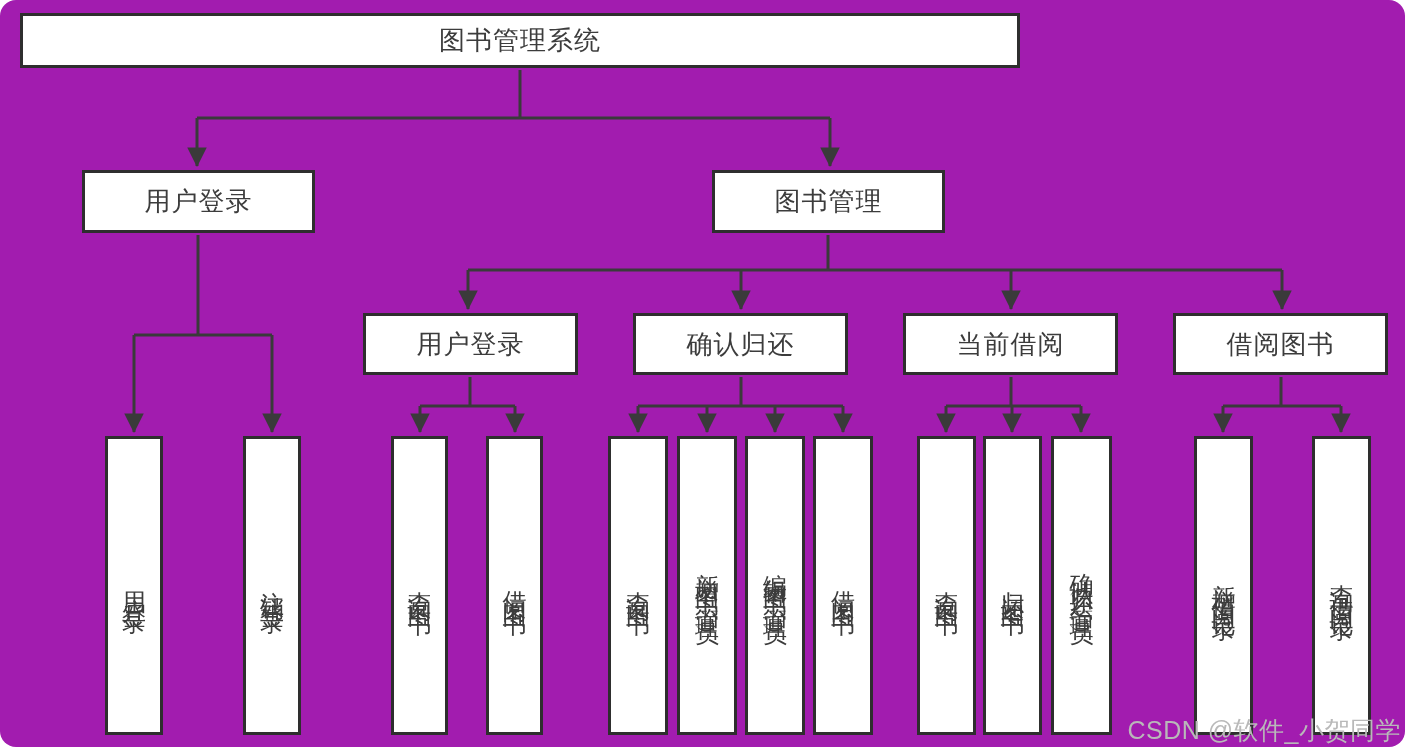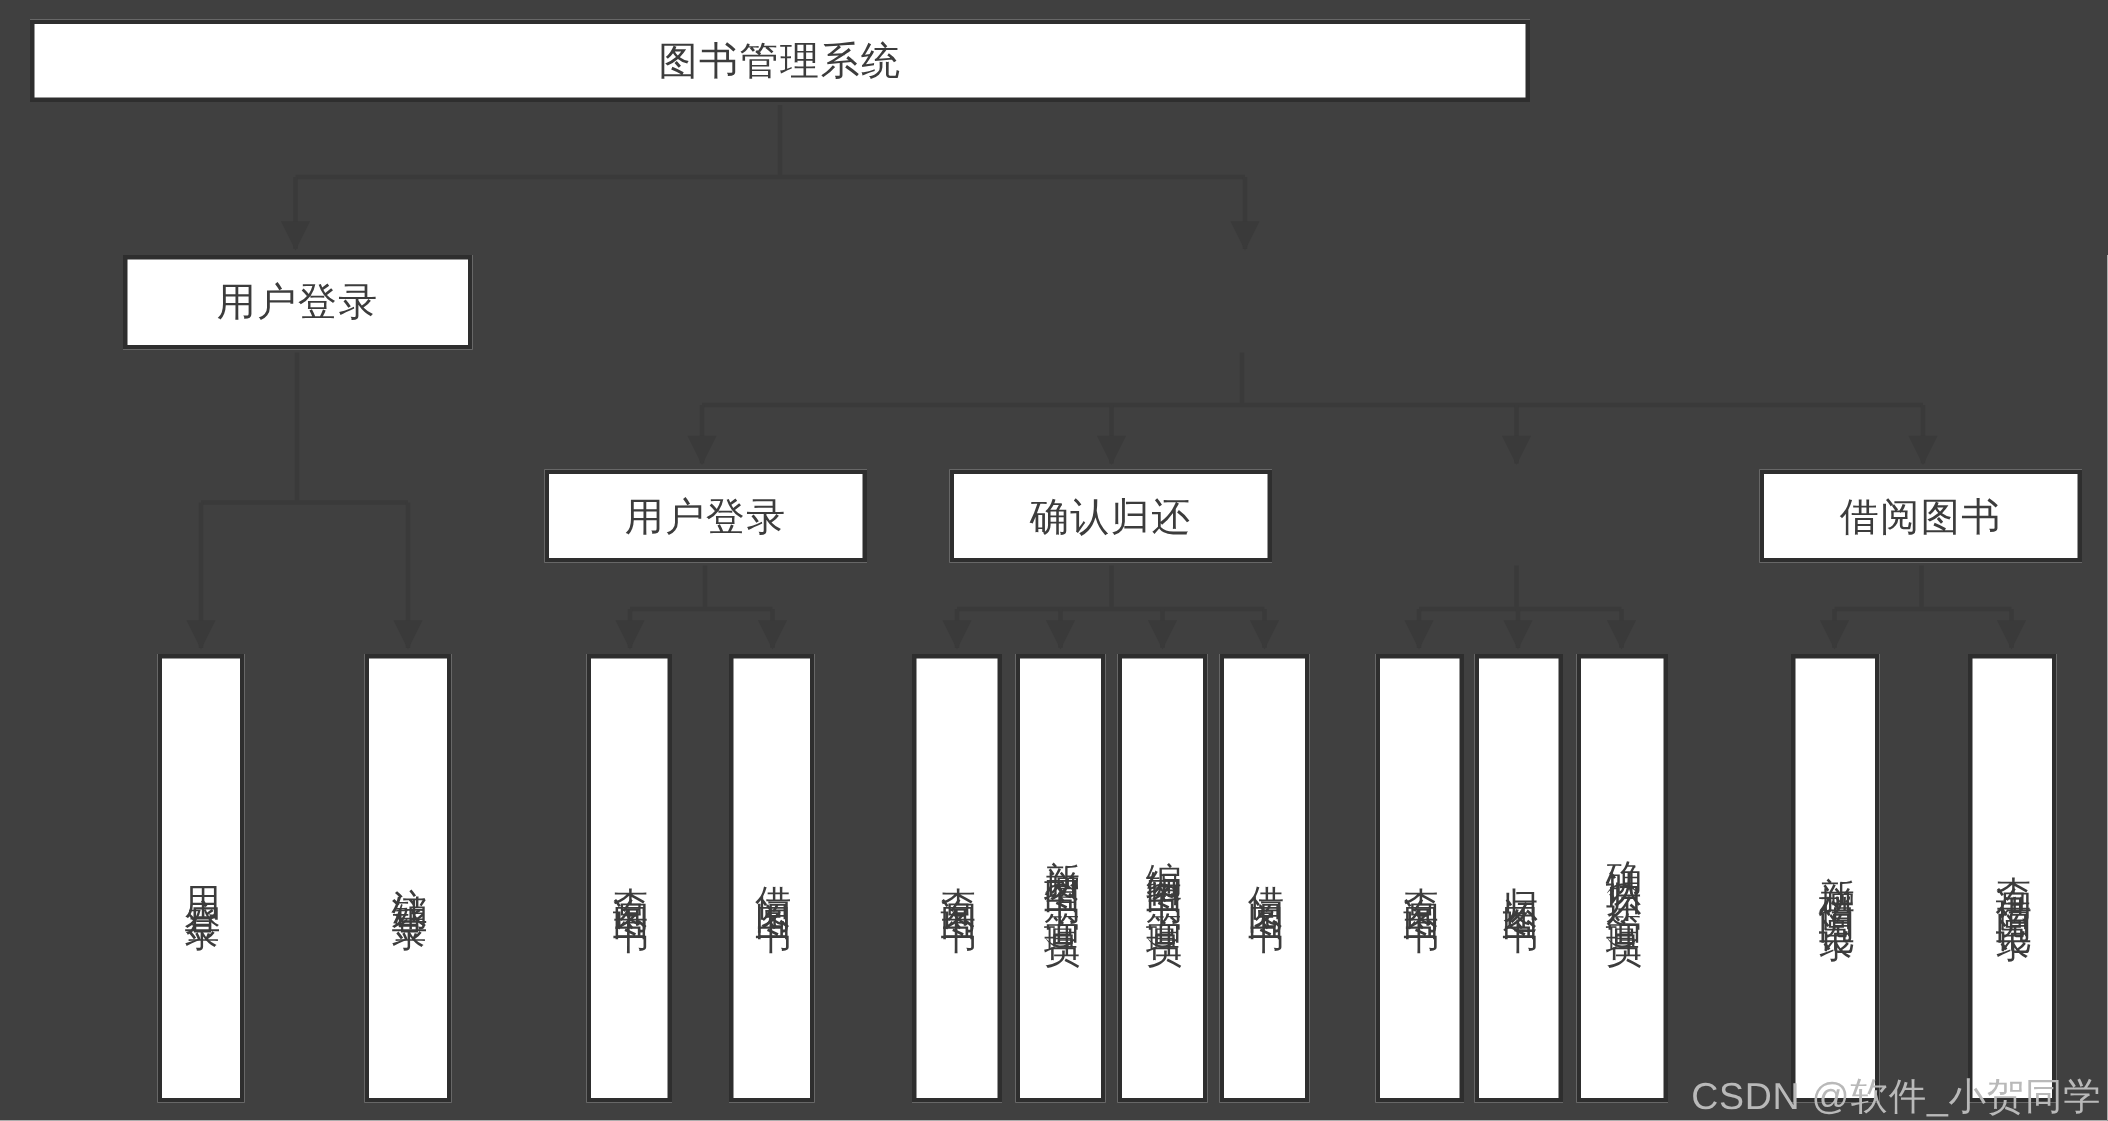--- a/index.html
+++ b/index.html
@@ -1,18 +1,19 @@
 <!DOCTYPE html>
 <html style="--line: #3a3a3a; --box-border: #2e2e2e; --text: #3c3c3c; --watermark: #b9b9b9;"><head>
 <meta charset="utf-8">
 <style>
   html,body{margin:0;padding:0;background:#ffffff;}
   .stage{
-    position:relative;width:1405px;height:747px;background:#404040;overflow:hidden;
+    position:relative;width:1405px;height:747px;background:#a21caf;overflow:hidden;
     font-family:"Liberation Sans",sans-serif;
+    border-radius:16px;
   }
   .connectors{position:absolute;left:0;top:0;}
   .connectors path{stroke:var(--line,#3a3a3a);stroke-width:3;fill:none;}
   .connectors marker path{fill:var(--line,#3a3a3a);stroke:none;}
   .box{
     position:absolute;box-sizing:border-box;
     border:3px solid var(--box-border,#2e2e2e);background:#ffffff;
     display:flex;align-items:center;justify-content:center;
     color:var(--text,#3c3c3c);
   }
@@ -64,23 +65,25 @@
     <path d="M946,406 V432" marker-end="url(#arw)"></path>
     <path d="M1012,406 V432" marker-end="url(#arw)"></path>
     <path d="M1081,406 V432" marker-end="url(#arw)"></path>
     <path d="M1223,406 V432" marker-end="url(#arw)"></path>
     <path d="M1341,406 V432" marker-end="url(#arw)"></path>
   </svg>
 
   <div class="box hbox" style="left:20px;top:13px;width:1000px;height:55px">图书管理系统</div>
 
   <div class="box hbox" style="left:82px;top:170px;width:233px;height:63px">用户登录</div>
+  <div class="box hbox" style="left:712px;top:170px;width:233px;height:63px">图书管理</div>
 
   <div class="box hbox" style="left:363px;top:313px;width:215px;height:62px">用户登录</div>
   <div class="box hbox" style="left:633px;top:313px;width:215px;height:62px">确认归还</div>
+  <div class="box hbox" style="left:903px;top:313px;width:215px;height:62px">当前借阅</div>
   <div class="box hbox" style="left:1173px;top:313px;width:215px;height:62px">借阅图书</div>
 
   <div class="box vbox" style="left:105px;top:436px;width:58px;height:299px">
     <span>用户登录</span>
   </div>
   <div class="box vbox" style="left:243px;top:436px;width:58px;height:299px">
     <span>注销登录</span>
   </div>
 
   <div class="box vbox" style="left:391px;top:436px;width:57px;height:299px">

